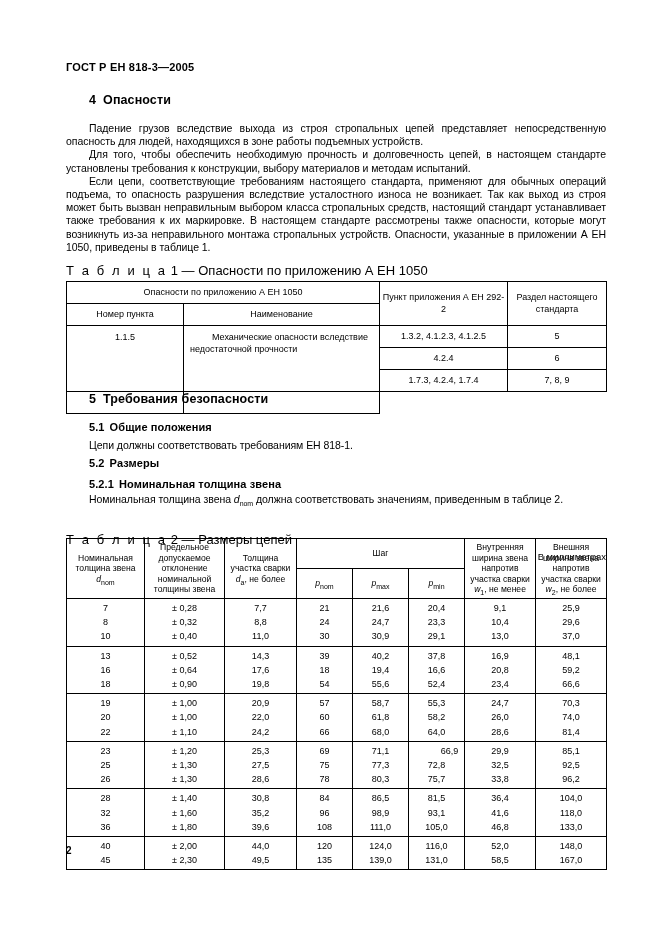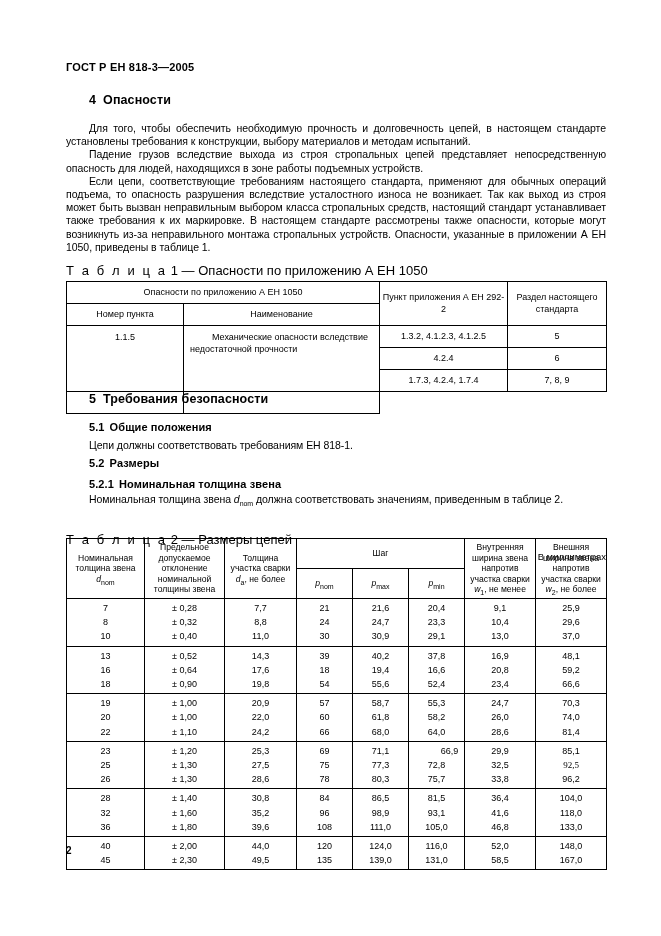--- a/index.html
+++ b/index.html
@@ -146,22 +146,22 @@
 
   <div class="runhead">ГОСТ Р ЕН 818-3—2005</div>
 
   <div class="content" style="top:93px; position:absolute;">
     <h2 class="h1" style="margin-left:23px;">
       <span class="num">4</span><span>Опасности</span>
     </h2>
   </div>
 
   <div class="content" style="top:122px; position:absolute;">
+    <p class="body">Падение грузов вследствие выхода из строя стропальных цепей представляет непосредственную опасность для людей, находящихся в зоне работы подъемных устройств.</p>
     <p class="body">Для того, чтобы обеспечить необходимую прочность и долговечность цепей, в настоящем стандарте установлены требования к конструкции, выбору материалов и методам испытаний.</p>
-    <p class="body">Падение грузов вследствие выхода из строя стропальных цепей представляет непосредственную опасность для людей, находящихся в зоне работы подъемных устройств.</p>
     <p class="body">Если цепи, соответствующие требованиям настоящего стандарта, применяют для обычных операций подъема, то опасность разрушения вследствие усталостного износа не возникает. Так как выход из строя может быть вызван неправильным выбором класса стропальных средств, настоящий стандарт устанавливает также требования к их маркировке. В настоящем стандарте рассмотрены также опасности, которые могут возникнуть из-за неправильного монтажа стропальных устройств. Опасности, указанные в приложении А ЕН 1050, приведены в таблице 1.</p>
   </div>
 
   <div class="content" style="top:263px; position:absolute;">
     <p class="tcap">
       <span class="spaced">Т а б л и ц а</span>
       <span>1</span>
       <span>—</span>
       <span>Опасности по приложению А ЕН 1050</span>
     </p>
@@ -404,21 +404,21 @@
             <td style="border-bottom: none;">85,1</td>
           </tr>
           <tr>
             <td style="border-top: none; border-bottom: none;">25</td>
             <td style="border-top: none; border-bottom: none;">± 1,30</td>
             <td style="border-top: none; border-bottom: none;">27,5</td>
             <td style="border-top: none; border-bottom: none;">75</td>
             <td style="border-top: none; border-bottom: none;">77,3</td>
             <td style="border-top: none; border-bottom: none;">72,8</td>
             <td style="border-top: none; border-bottom: none;">32,5</td>
-            <td style="border-top: none; border-bottom: none; font-family: Liberation Serif, serif;">92,5</td>
+            <td style="border-top: none; border-bottom: none;">92,5</td>
           </tr>
           <tr class="grp-last">
             <td style="border-top: none;">26</td>
             <td style="border-top: none;">± 1,30</td>
             <td style="border-top: none;">28,6</td>
             <td style="border-top: none;">78</td>
             <td style="border-top: none;">80,3</td>
             <td style="border-top: none;">75,7</td>
             <td style="border-top: none;">33,8</td>
             <td style="border-top: none;">96,2</td>

